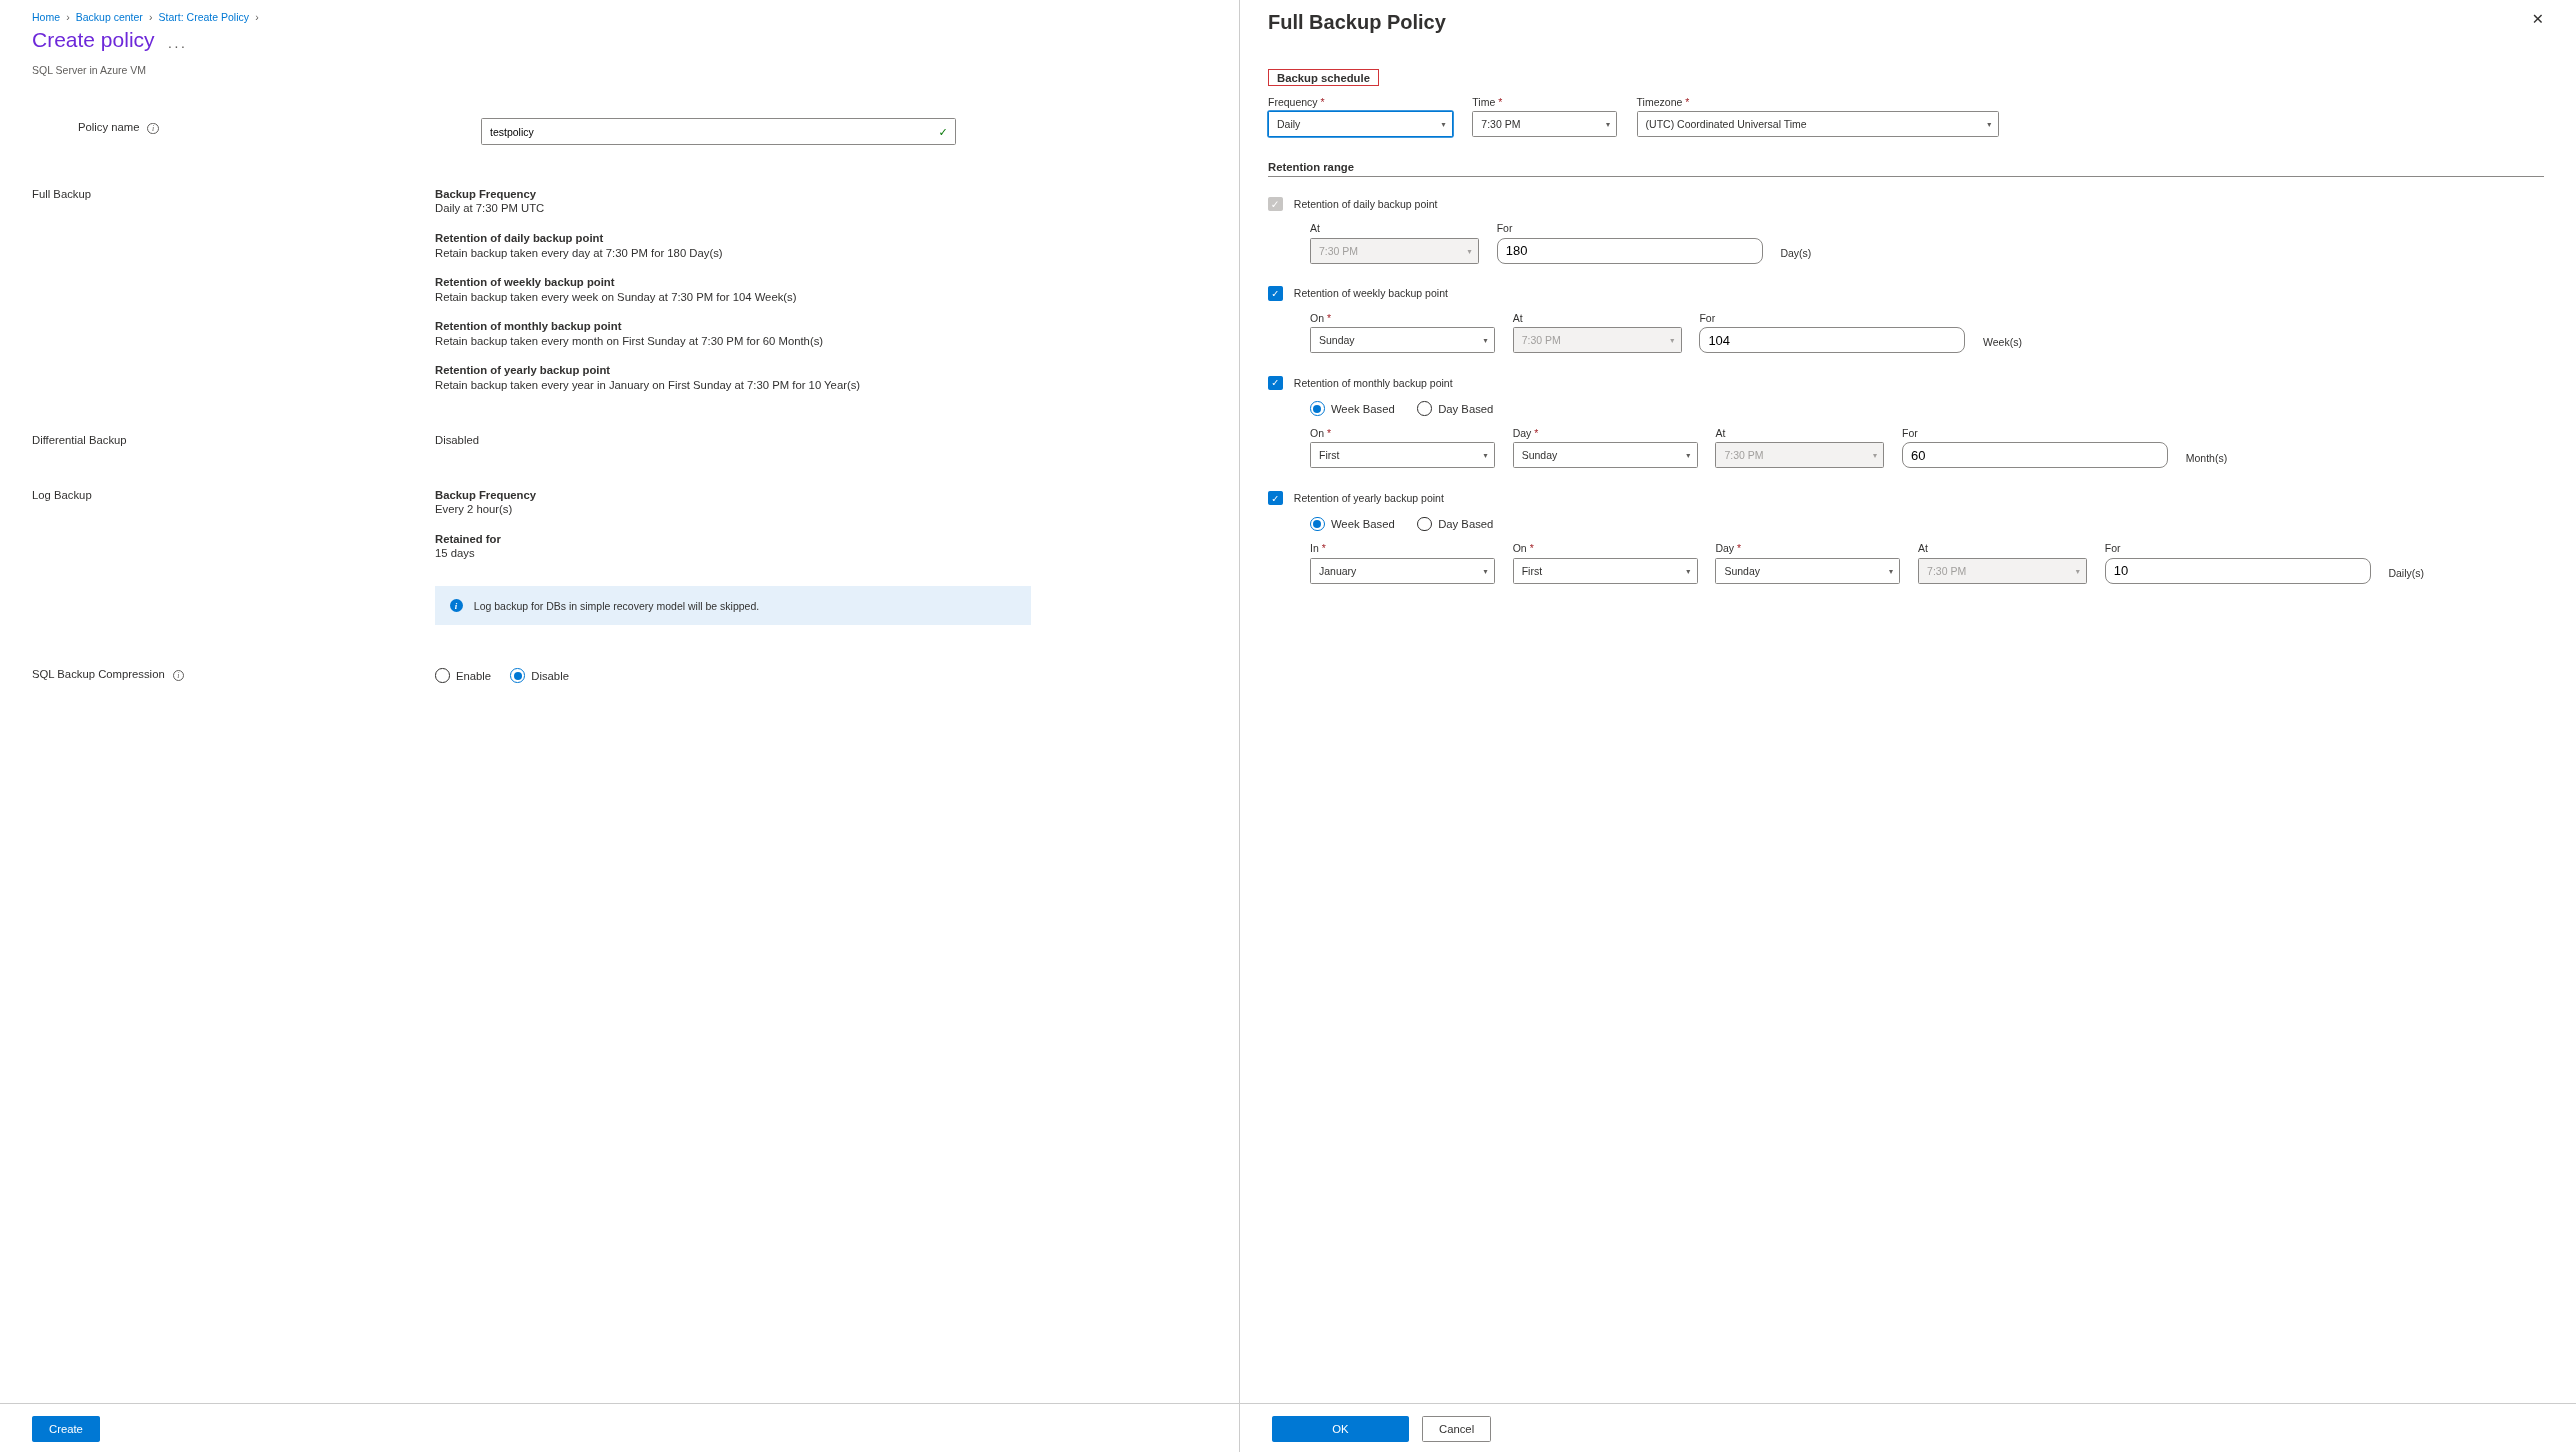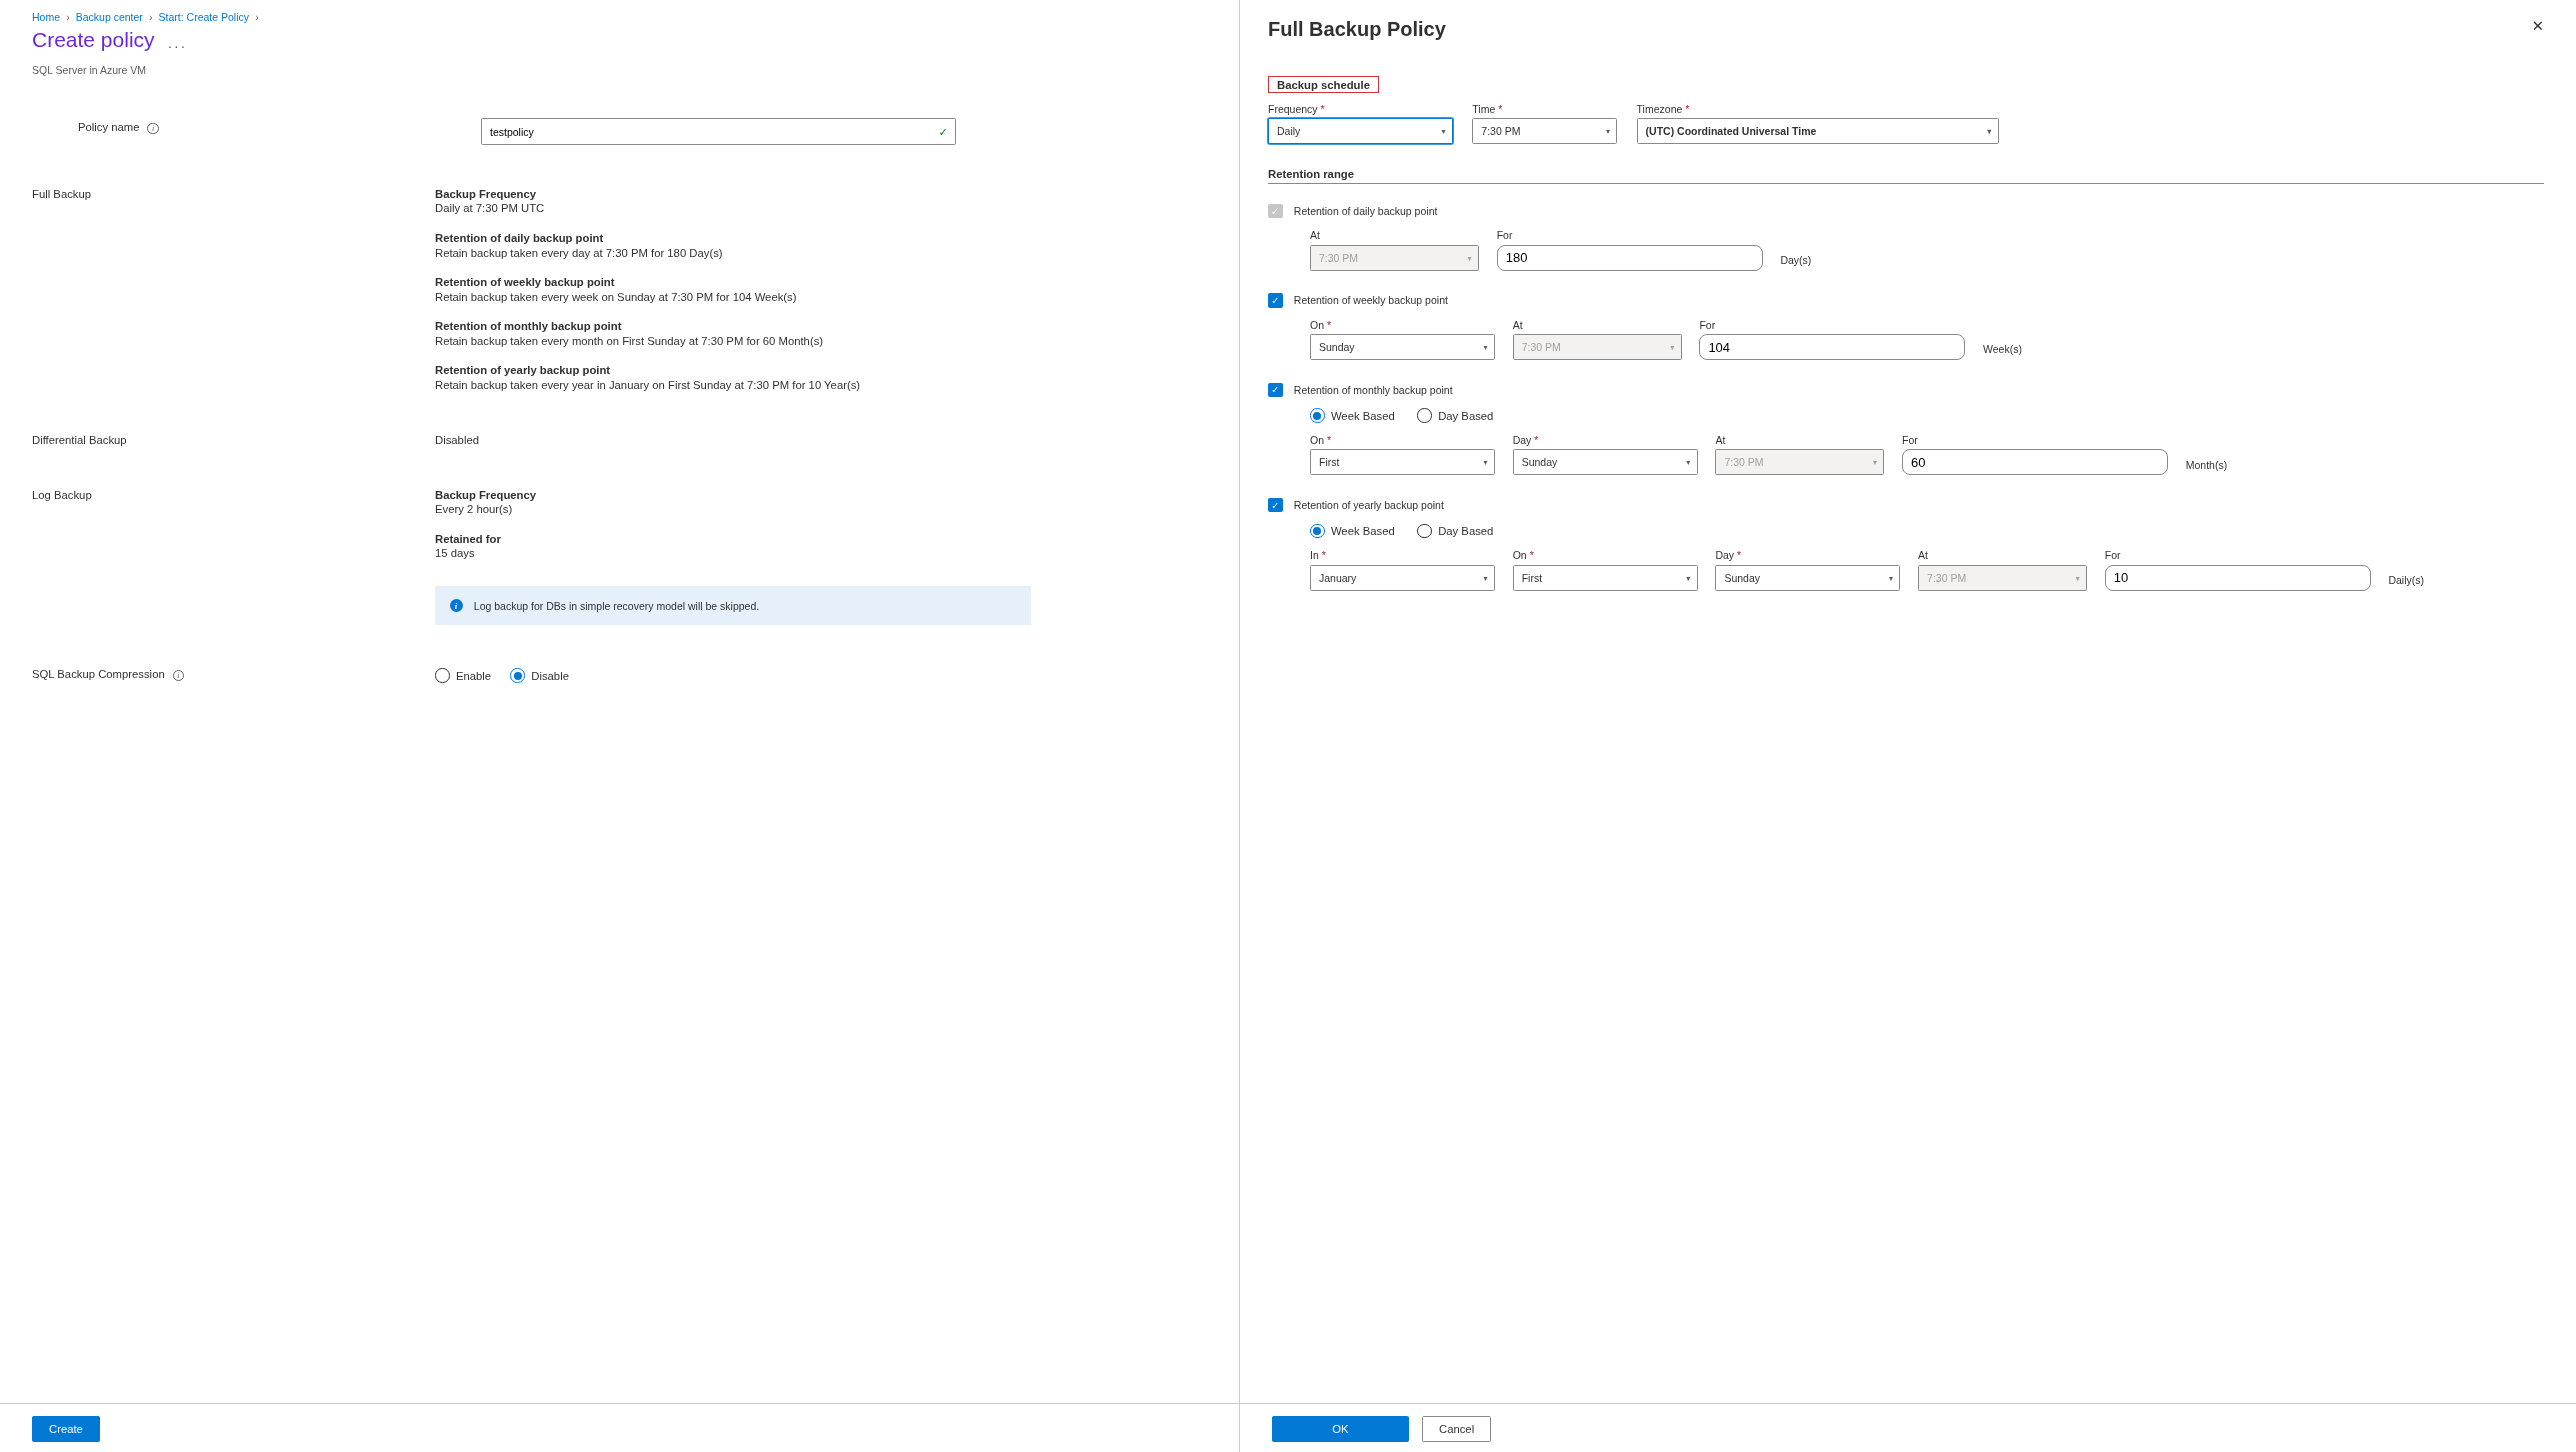--- a/index.html
+++ b/index.html
@@ -14,21 +14,21 @@
   }
   .container { display: flex; width: 100%; height: 100%; }
   .left-pane {
     width: 1240px;
     padding: 11.3px 19.3px 0 32px;
     border-right: 0.8px solid #ccc;
     position: relative;
   }
   .right-pane {
     flex: 1;
-    padding: 18px 32px 0 28px;
+    padding: 11px 32px 0 28px;
     position: relative;
   }
   .breadcrumb {
     font-size: 10.5px;
     color: #0078d4;
     margin-bottom: 4.8px;
   }
   .breadcrumb .sep { color: #605e5c; margin: 0 3.2px; }
   .page-title {
     font-size: 21px;
@@ -181,21 +181,21 @@
     background:#fff;
   }
   .checkbox.checked { background:#0078d4;border-color:#0078d4;color:#fff;font-size:9.7px;}
   .checkbox.disabled { background:#c8c6c4;border-color:#c8c6c4;color:#fff;cursor:default;}
   .indent-block { padding-left:42px; margin-bottom:22.5px; }
   .retention-sub { display:flex;gap:17.7px;align-items:flex-end;flex-wrap:wrap;}
   .unit-label { font-size:10.5px; padding-bottom:4.8px;}
   .radio-inline { display:flex;gap:22.5px;margin-bottom:11.3px;}
   .w-freq { width:185px; }
   .w-time { width:145px; }
-  .w-tz { width:362px;font-weight:bold; }
+  .w-tz { width:362px; }
   .w-on { width:185px; }
   .w-at { width:169px; }
   .w-day { width:185px; }
   .w-month { width:185px; }
 </style>
 </head>
 <body>
 
 <div class="container">
 

